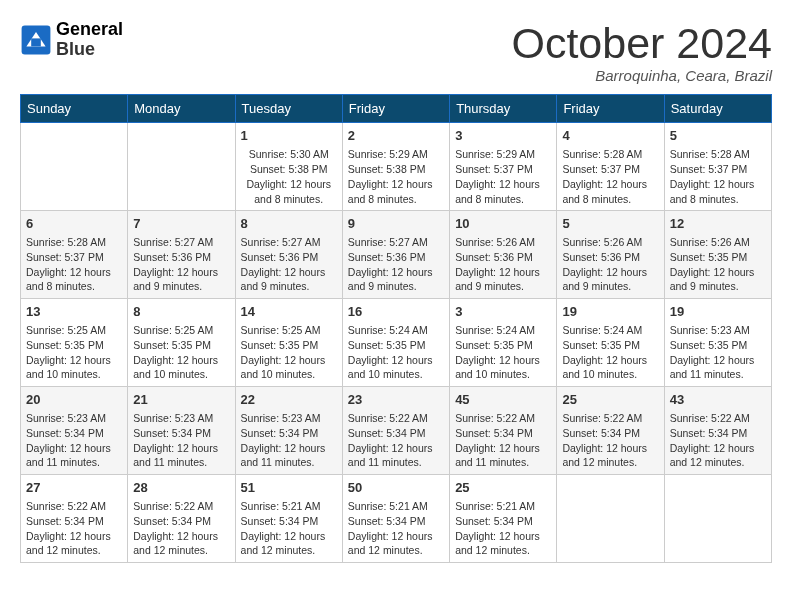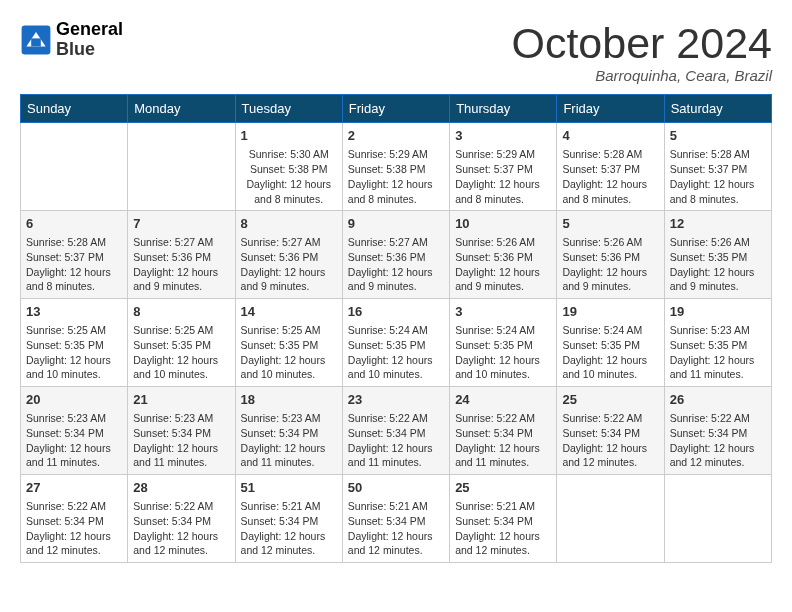--- a/index.html
+++ b/index.html
@@ -249,45 +249,45 @@
 Sunset: 5:34 PM
 Daylight: 12 hours and 11 minutes.</div>
         </td>
         <td>
           <span class="day-num">21</span>
           <div style="white-space: pre-line;">Sunrise: 5:23 AM
 Sunset: 5:34 PM
 Daylight: 12 hours and 11 minutes.</div>
         </td>
         <td>
-          <span class="day-num">18</span>
+          <span class="day-num">22</span>
           <div style="white-space: pre-line;">Sunrise: 5:23 AM
 Sunset: 5:34 PM
 Daylight: 12 hours and 11 minutes.</div>
         </td>
         <td>
           <span class="day-num">23</span>
           <div style="white-space: pre-line;">Sunrise: 5:22 AM
 Sunset: 5:34 PM
 Daylight: 12 hours and 11 minutes.</div>
         </td>
         <td>
-          <span class="day-num">24</span>
+          <span class="day-num">45</span>
           <div style="white-space: pre-line;">Sunrise: 5:22 AM
 Sunset: 5:34 PM
 Daylight: 12 hours and 11 minutes.</div>
         </td>
         <td>
           <span class="day-num">25</span>
           <div style="white-space: pre-line;">Sunrise: 5:22 AM
 Sunset: 5:34 PM
 Daylight: 12 hours and 12 minutes.</div>
         </td>
         <td>
-          <span class="day-num">26</span>
+          <span class="day-num">43</span>
           <div style="white-space: pre-line;">Sunrise: 5:22 AM
 Sunset: 5:34 PM
 Daylight: 12 hours and 12 minutes.</div>
         </td>
       </tr>
       <tr>
         <td>
           <span class="day-num">27</span>
           <div style="white-space: pre-line;">Sunrise: 5:22 AM
 Sunset: 5:34 PM

